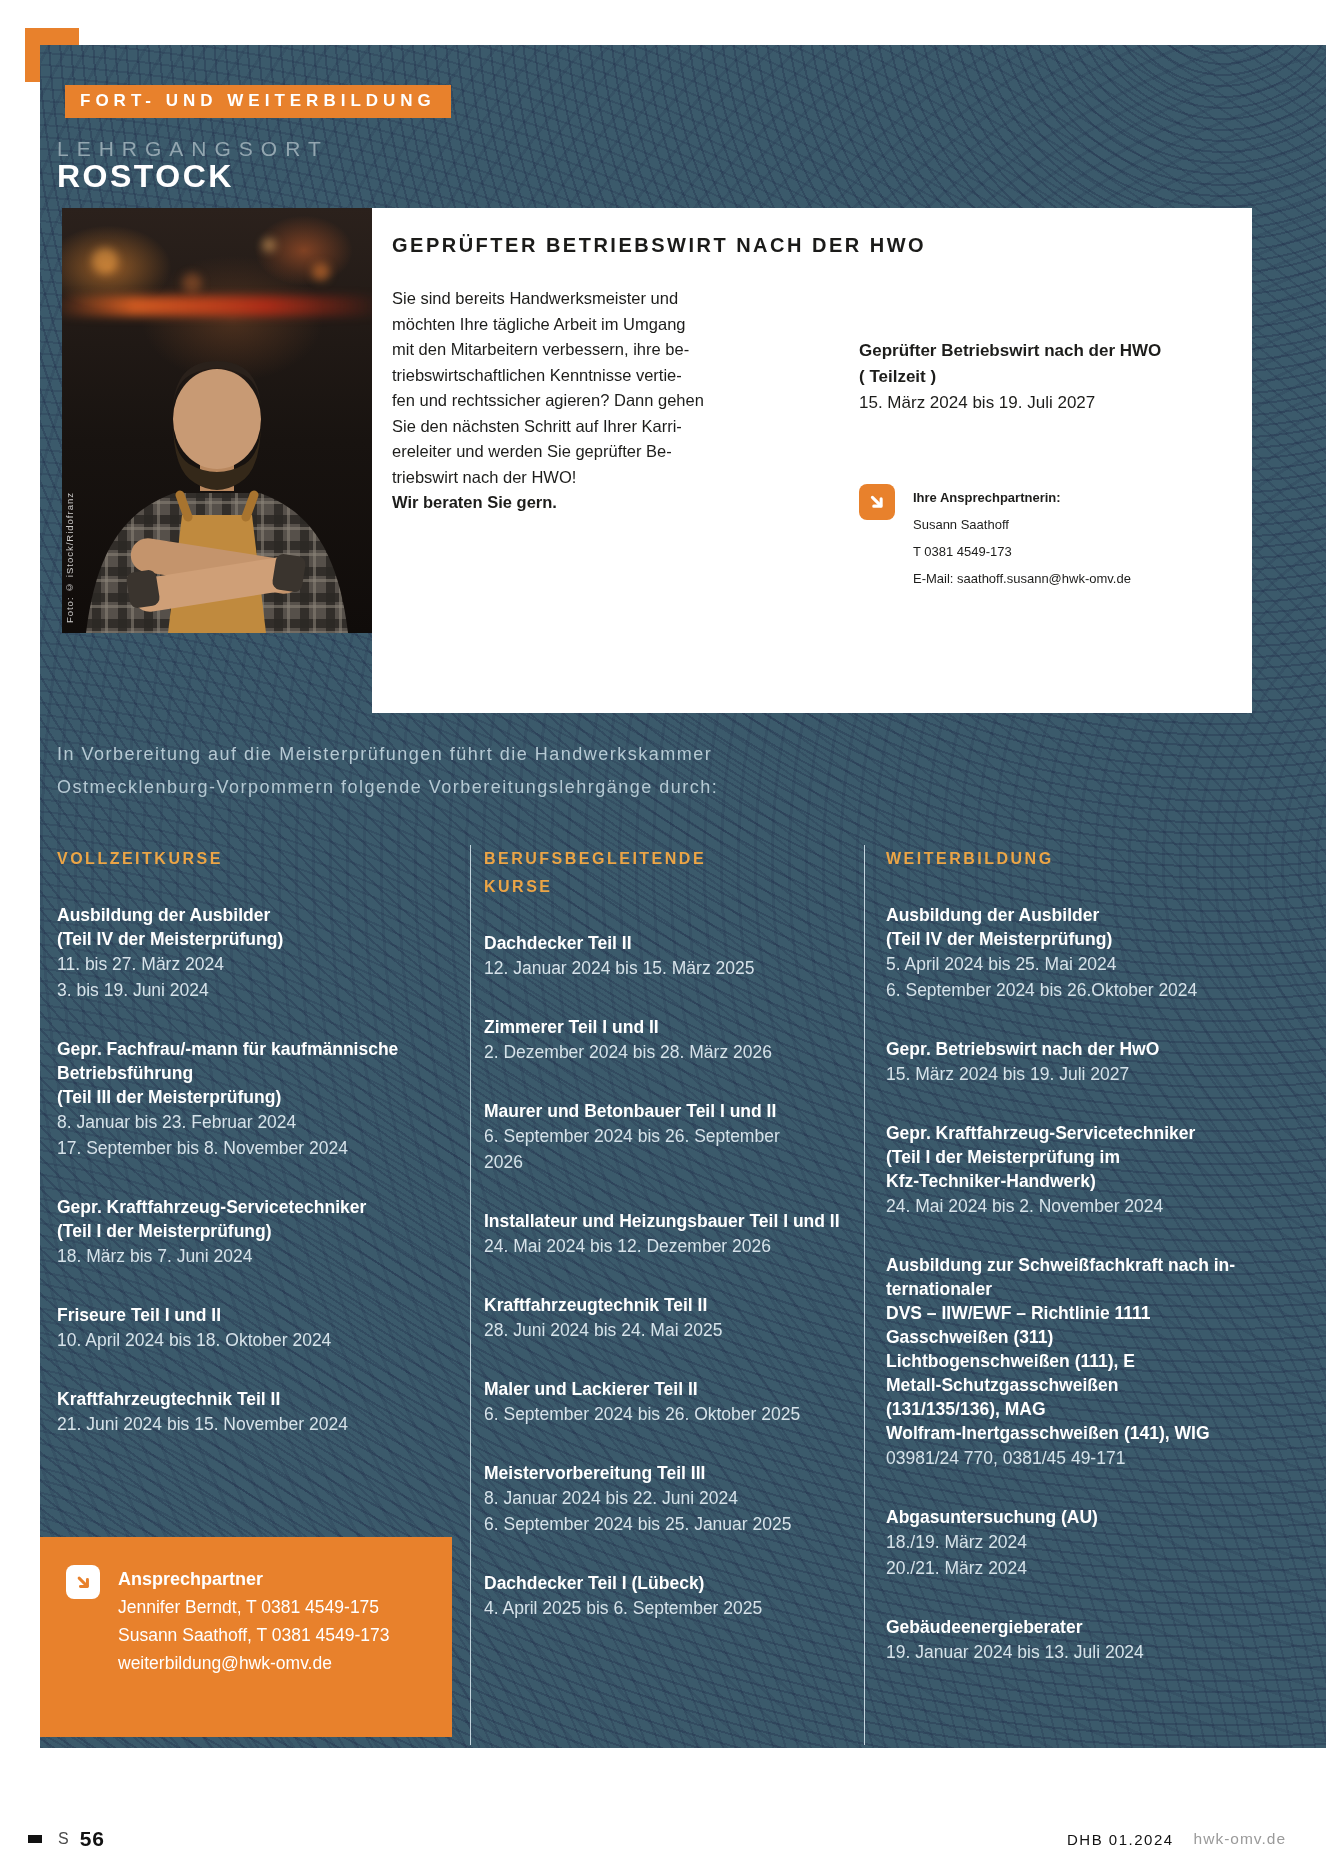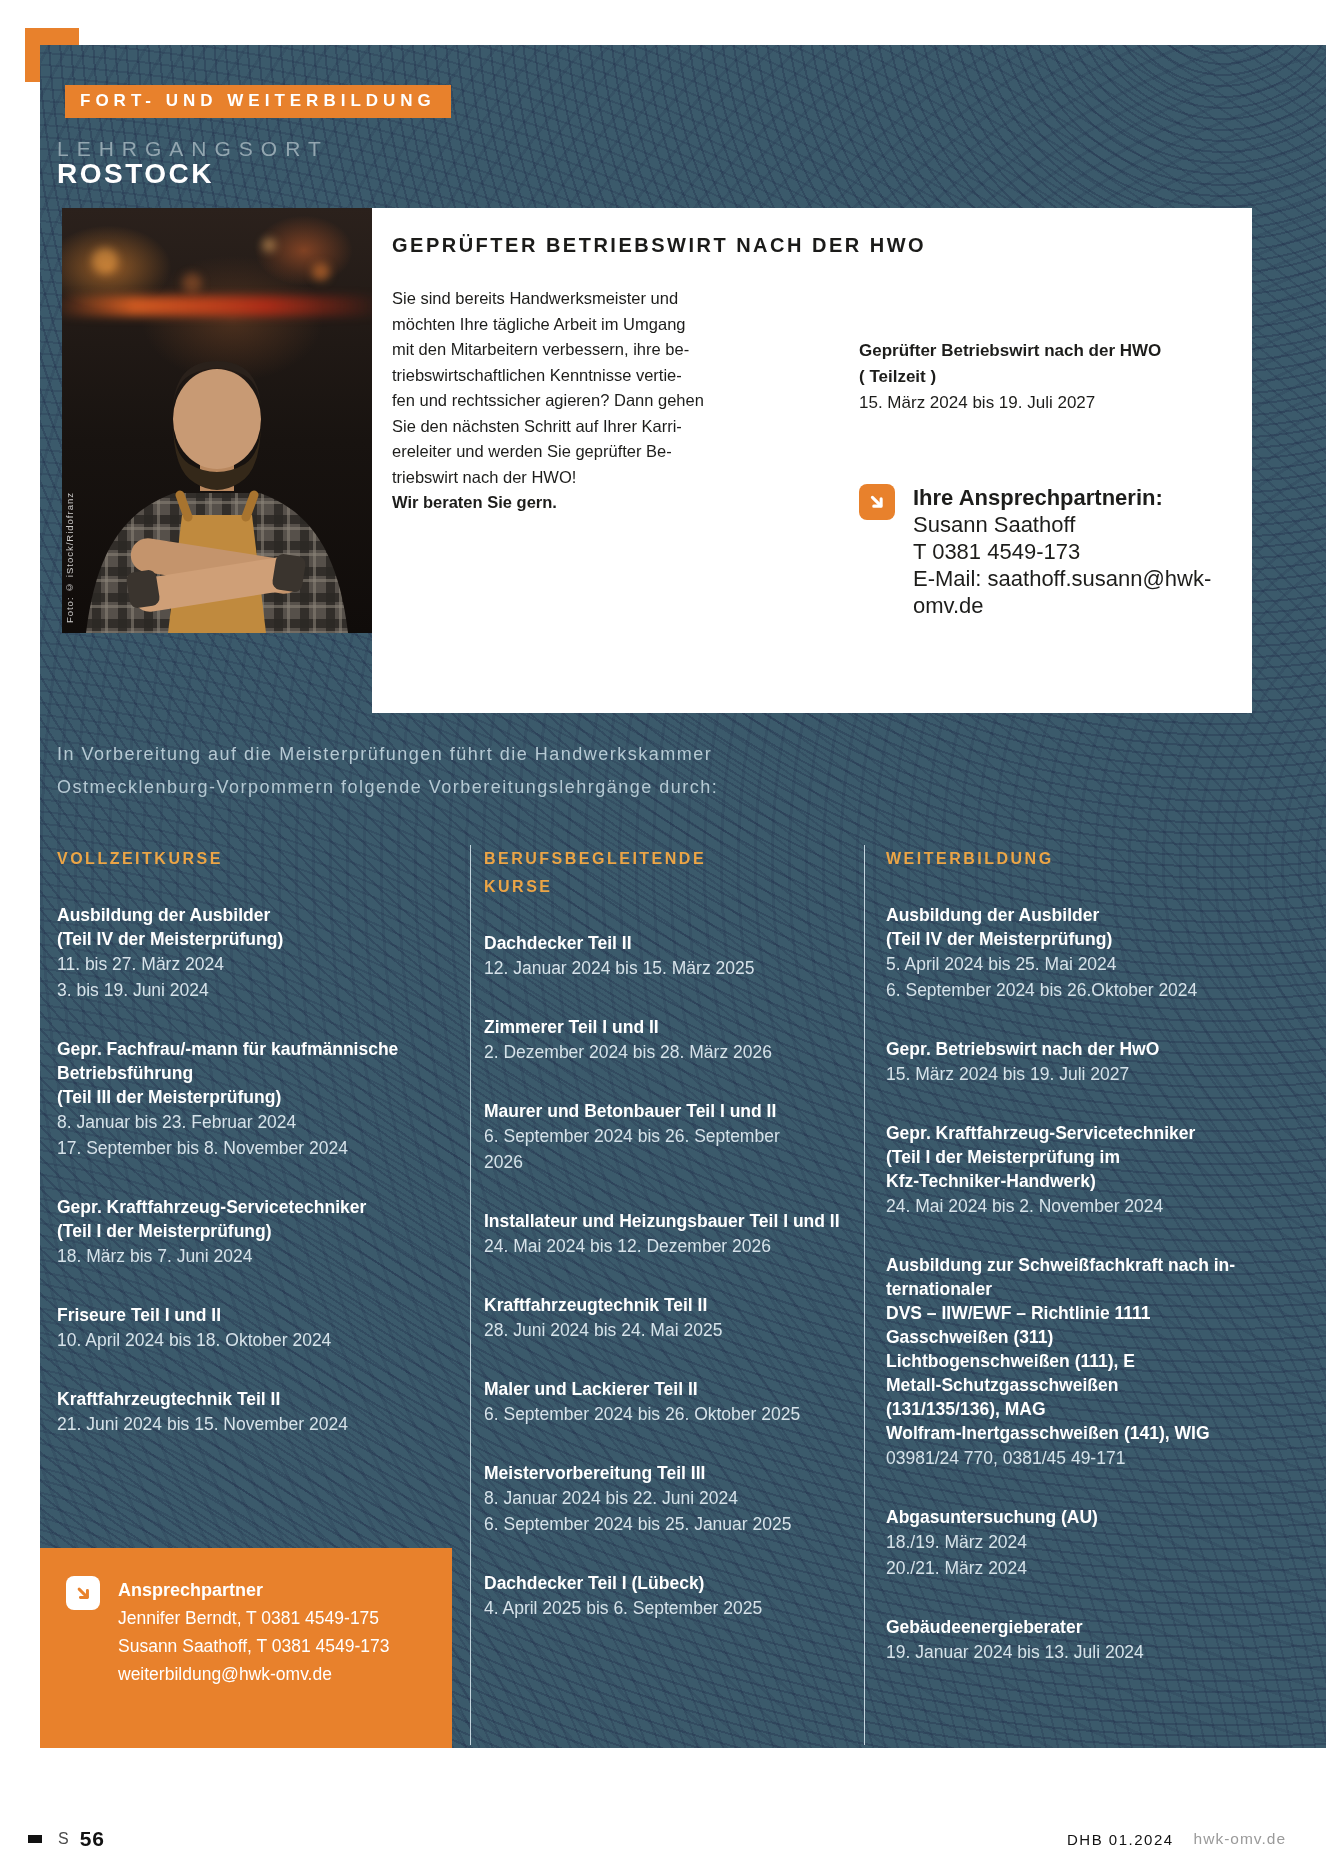--- a/index.html
+++ b/index.html
@@ -23,21 +23,21 @@
   .badge{
     position:absolute; left:25px; top:40px; background:#E8812C; color:#fff;
     font-size:17px; font-weight:700; letter-spacing:5px; padding:6px 15px 7px 15px;
   }
   .kicker{
     position:absolute; left:17px; top:92px; color:#93a6b0;
     font-size:21px; letter-spacing:8px; font-weight:400;
   }
   .city{
     position:absolute; left:17px; top:113px; margin:0; color:#ffffff;
-    font-size:28px; font-weight:700; letter-spacing:2.5px;
+    font-size:32px; font-weight:700; letter-spacing:2.5px;
   }
   
   .hero{position:absolute; left:22px; top:163px; width:1190px; height:425px; display:flex;}
   .photo{
     position:relative; width:310px; height:425px; flex:0 0 310px; overflow:hidden;
     background:
       radial-gradient(90px 60px at 15% 14%, rgba(236,140,50,.55), transparent 70%),
       radial-gradient(70px 50px at 78% 10%, rgba(215,100,45,.5), transparent 70%),
       radial-gradient(130px 90px at 55% 26%, rgba(130,75,40,.45), transparent 70%),
       linear-gradient(180deg,#2b211c 0%,#181310 55%,#100c0a 100%);
@@ -73,21 +73,21 @@
     color:#1d1d1b; font-size:17px; line-height:26px;
   }
   .offer-title{font-weight:700; white-space:pre-line;}
   .offer-date{white-space:pre-line;}
   .wb-contact{position:absolute; left:487px; top:276px; display:flex; width:400px;}
   .sq-icon{
     width:36px; height:36px; border-radius:8px; background:#E8812C; flex:0 0 36px;
     display:flex; align-items:center; justify-content:center;
   }
   .sq-icon svg{width:22px; height:22px;}
-  .wb-contact-text{margin-left:18px; font-size:22px; line-height:27px; color:#1d1d1b;}
+  .wb-contact-text{margin-left:18px; font-size:13px; line-height:27px; color:#1d1d1b;}
   .wb-contact-label{font-weight:700;}
   .wb-contact-lines{white-space:pre-line;}
   
   .meister{
     position:absolute; left:17px; top:645px; margin:0; color:#ECA546;
     font-size:31px; font-weight:700; letter-spacing:2.5px;
   }
   .intro{
     position:absolute; left:17px; top:693px; margin:0; color:#b6c9d3;
     font-size:18px; letter-spacing:1.5px; line-height:33px; white-space:pre-line;
@@ -100,21 +100,21 @@
   .course-col:nth-child(3){flex:1; border-left:1px solid rgba(222,236,243,.85); padding-left:21px;}
   .col-header{
     color:#ECA546; font-size:16px; font-weight:700; letter-spacing:2.5px;
     line-height:28px; margin-bottom:30px; white-space:pre-line;
   }
   .course-item{margin-bottom:34px;}
   .course-name{color:#ffffff; font-weight:700; font-size:17.5px; line-height:24px; white-space:pre-line;}
   .course-dates{color:#d6e2e9; font-size:17.5px; line-height:26px; white-space:pre-line;}
   
   .contact-box{
-    position:absolute; left:0; bottom:0; width:412px; height:200px; background:#E8812C; z-index:5;
+    position:absolute; left:0; bottom:11px; width:412px; height:200px; background:#E8812C; z-index:5;
   }
   .cb-icon{
     position:absolute; left:26px; top:28px; width:34px; height:34px; border-radius:8px; background:#ffffff;
     display:flex; align-items:center; justify-content:center;
   }
   .cb-icon svg{width:21px; height:21px;}
   .cb-text{position:absolute; left:78px; top:28px; color:#ffffff; font-size:17.5px; line-height:28px;}
   .cb-label{font-weight:700; font-size:18px;}
   .cb-lines{white-space:pre-line;}
   

